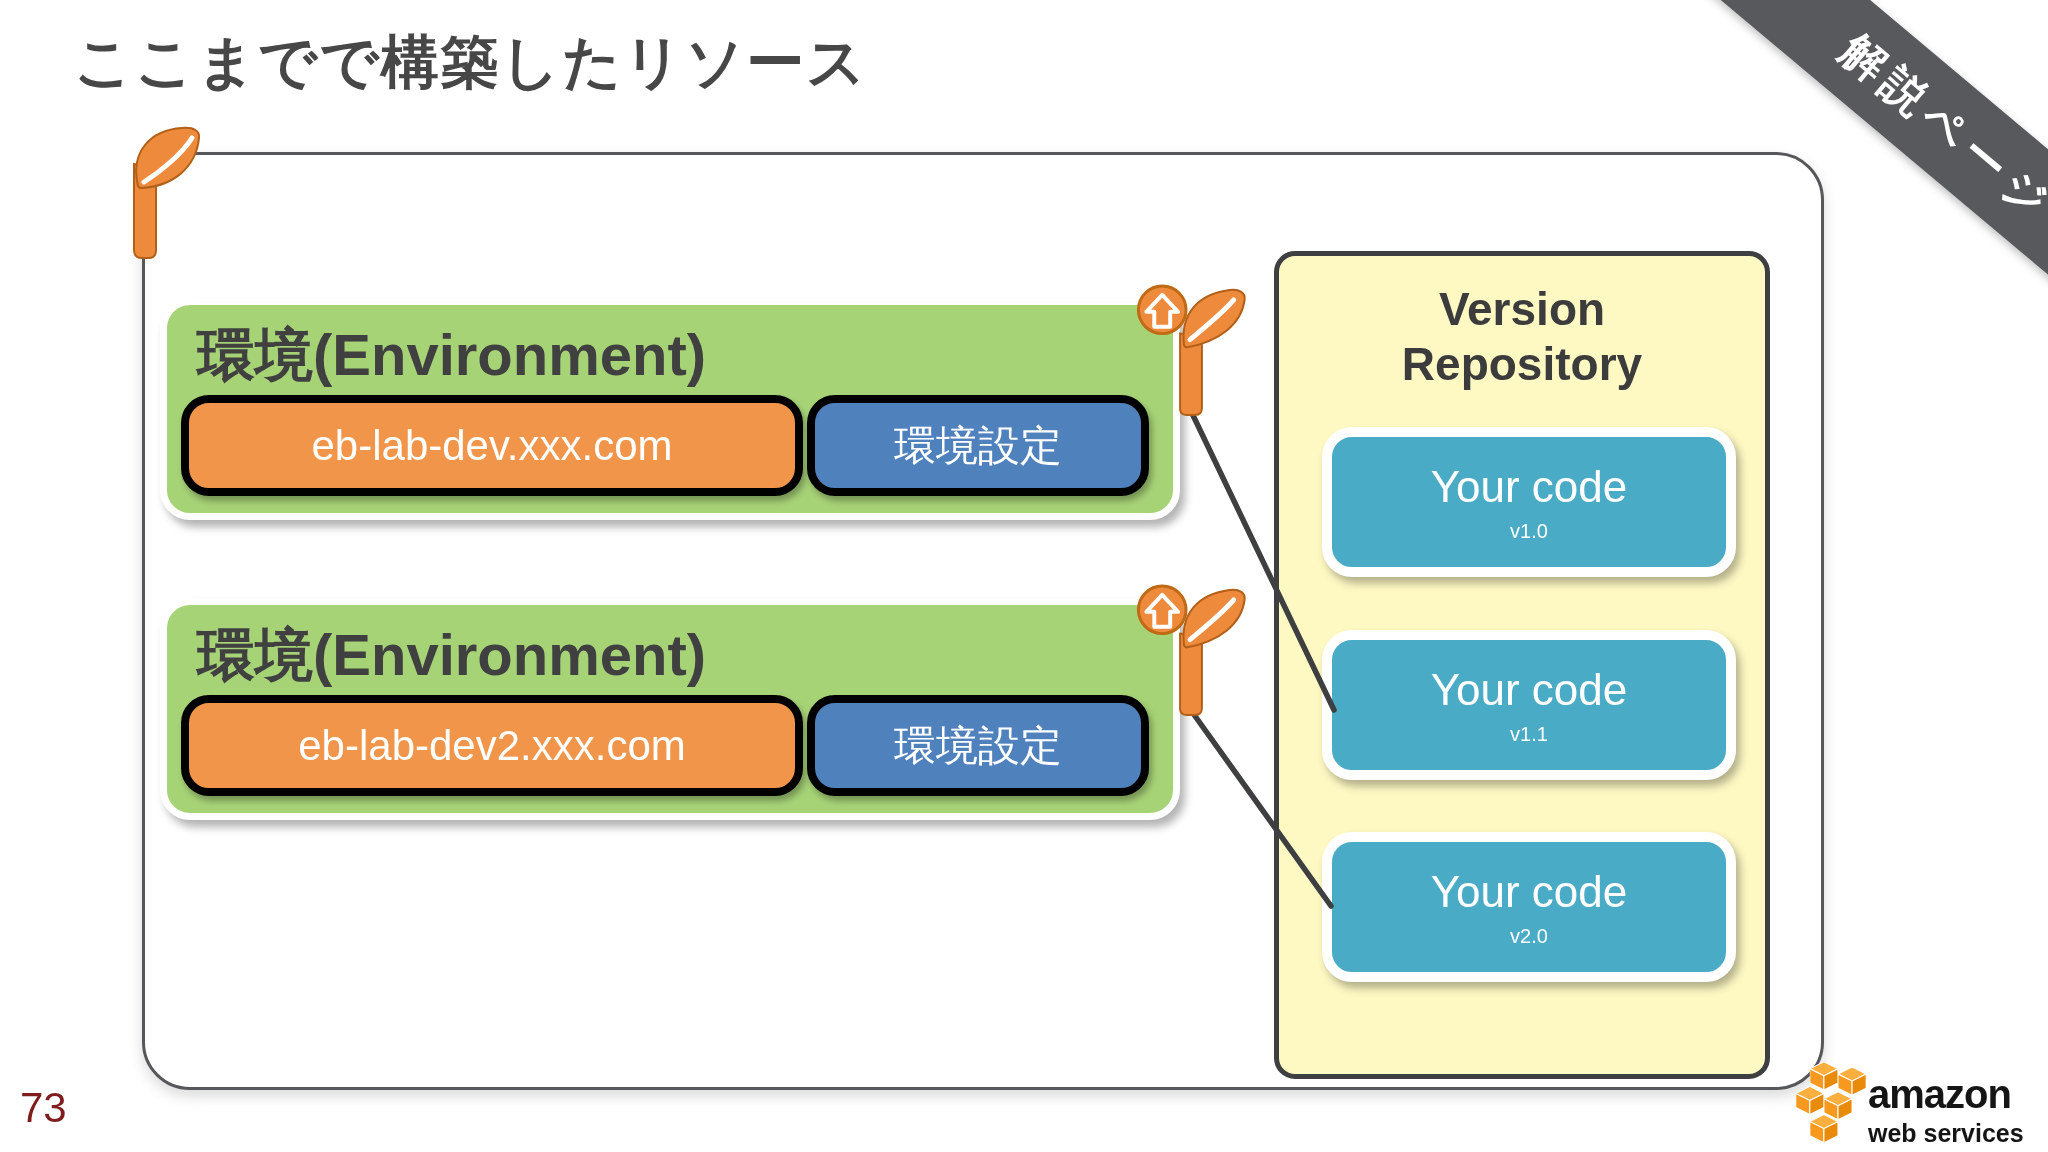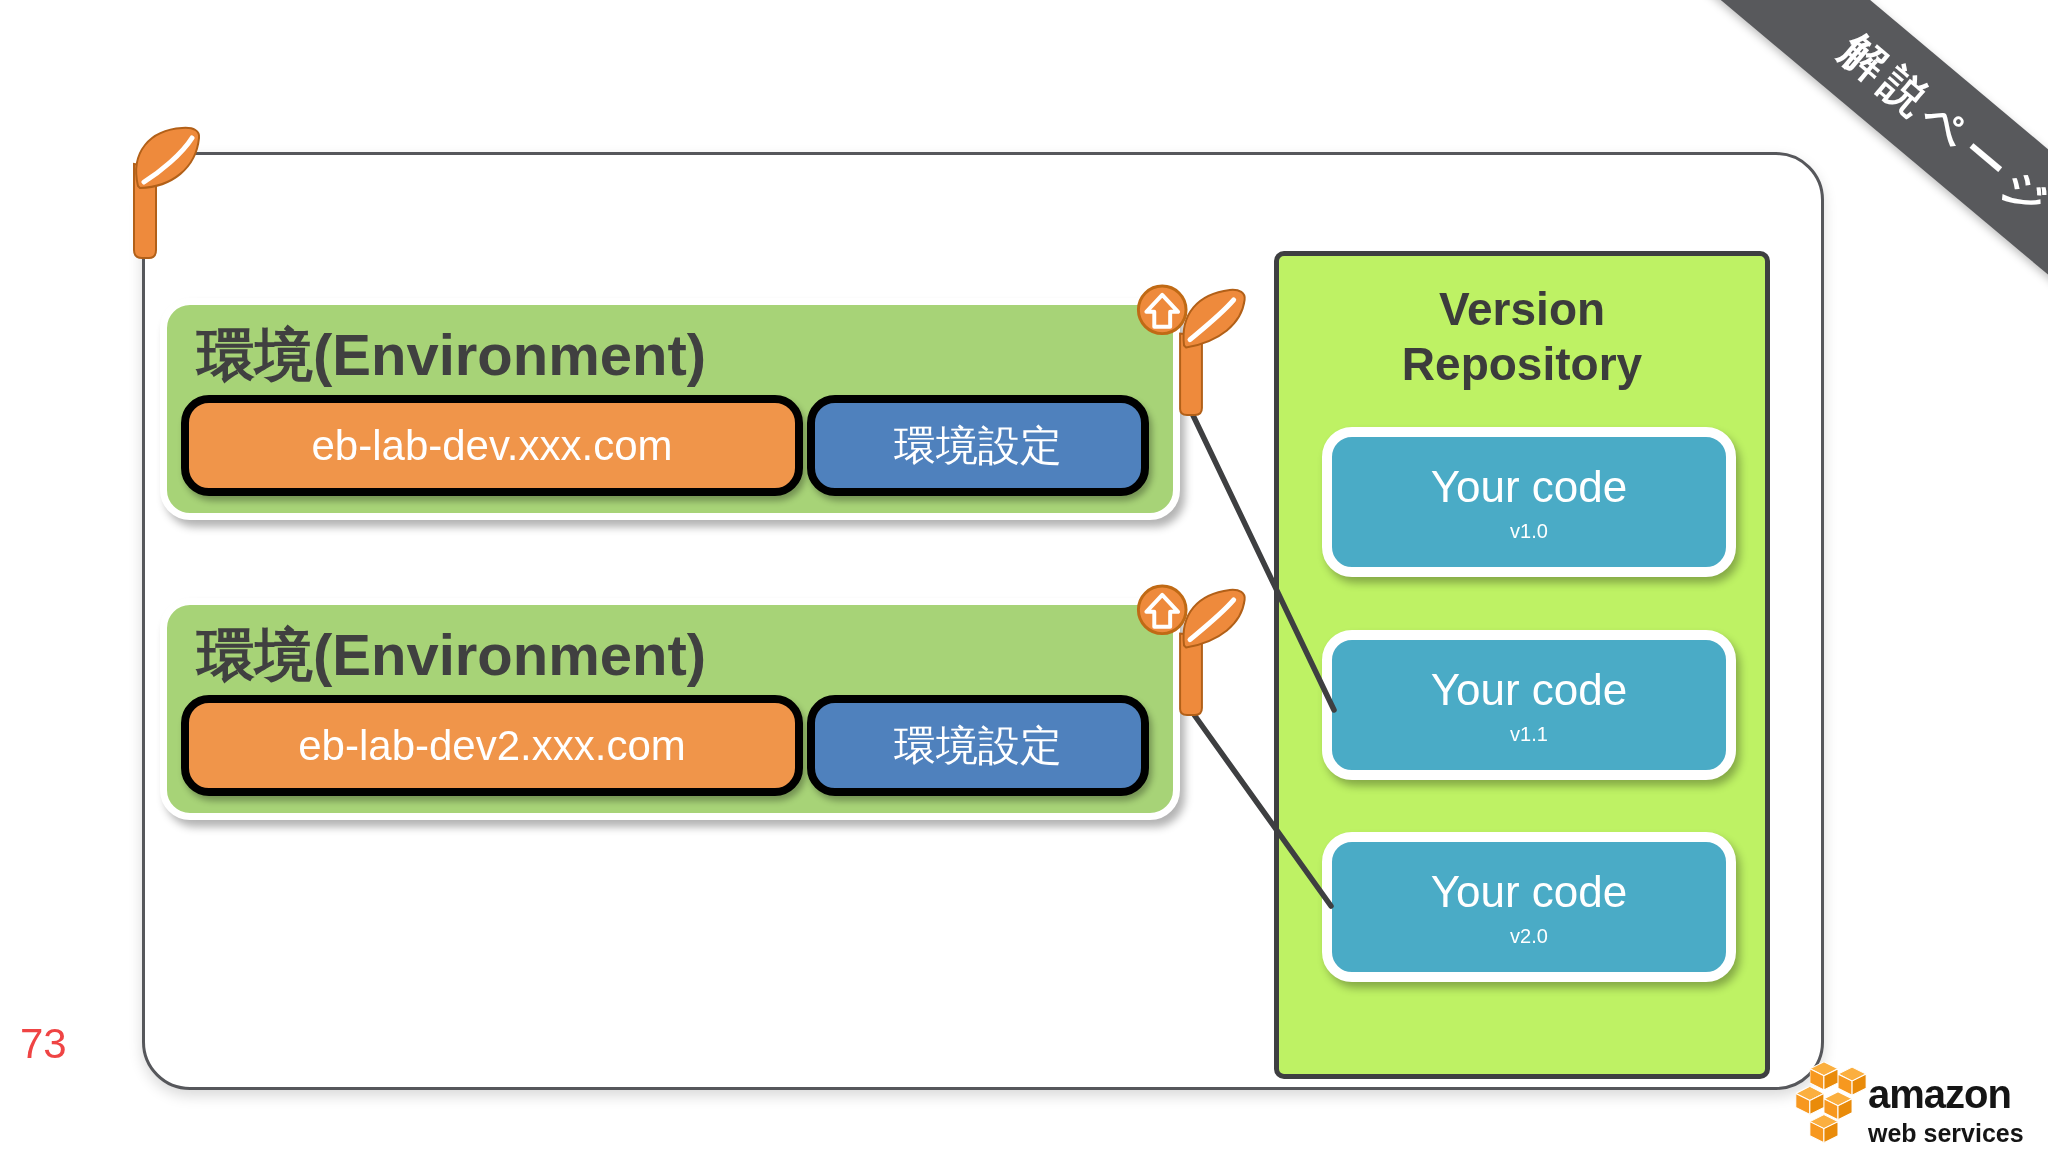--- a/index.html
+++ b/index.html
@@ -37,38 +37,38 @@
   .env-label{position:absolute; left:30px; top:12px; font-size:58px; font-weight:700;
     color:#404040; white-space:nowrap;}
   .pill{position:absolute; top:90px; height:101px; border:8px solid #000000; border-radius:28px;
     box-shadow:3px 5px 6px rgba(0,0,0,0.3); display:flex; align-items:center; justify-content:center;}
   .pill span{color:#fff; font-size:42px; white-space:nowrap;}
   .pill-orange{left:14px; width:622px; background:var(--orange);}
   .pill-blue{left:640px; width:342px; background:var(--blue);}
 
   
   .repo{position:absolute; left:1274px; top:251px; width:496px; height:828px;
-    background:#bef264; border:5px solid var(--dark); border-radius:10px; z-index:7;}
+    background:#fef9c3; border:5px solid var(--dark); border-radius:21px; z-index:7;}
   .repo-title{margin:26px auto 0 auto; max-width:310px; text-align:center; font-size:46px;
     font-weight:800; color:#3c3c3c; line-height:1.2;}
   .code-box{position:absolute; left:43px; width:414px; height:150px; background:var(--teal);
     border:10px solid #fff; border-radius:30px; box-shadow:4px 6px 8px rgba(0,0,0,0.3);
     display:flex; flex-direction:column; align-items:center; justify-content:center; z-index:8;gap:8px;}
   .code-v0{top:171px;} .code-v1{top:374px;} .code-v2{top:576px;}
   .code-name{color:#fff; font-size:44px; line-height:1.15; white-space:nowrap;}
   .code-ver{color:#fff; font-size:20px; line-height:1.1;text-align:center;}
 
   
   .connectors{position:absolute; left:0; top:0; width:2048px; height:1152px; z-index:9; pointer-events:none;}
   .leaf-big{position:absolute; left:126px; top:126px; width:76px; height:136px; z-index:10;}
   .upload-icon{position:absolute; width:112px; height:135px; z-index:10;}
   .upload-1{left:1136px; top:284px;} .upload-2{left:1136px; top:584px;}
 
   
-  .page-number{position:absolute; left:20px; top:1020px; font-size:42px; color:#ef4444;}
+  .page-number{position:absolute; left:20px; top:1084px; font-size:42px; color:#7f1d1d;}
   .aws-logo{position:absolute; left:1794px; top:1058px; display:flex; align-items:flex-start; z-index:20;}
   .aws-cubes{width:88px; height:92px; flex:0 0 auto;}
   .aws-text{margin-left:-14px; padding-top:16px;}
   .aws-brand{font-size:40px; font-weight:800; color:#151515; letter-spacing:-1px; line-height:1;}
   .aws-sub{font-size:25px; font-weight:700; color:#151515; letter-spacing:0; line-height:1; margin-top:7px;}
 </style>
 </head>
 <body>
 
 <svg width="0" height="0" style="position:absolute" aria-hidden="true">
@@ -88,20 +88,21 @@
     <symbol id="aws-cube" viewBox="0 0 32 32">
       <path d="M16,0 L32,8 L16,16 L0,8 Z" fill="#fbaf3f" stroke="#fff" stroke-width="1.2"></path>
       <path d="M0,8 L16,16 L16,32 L0,24 Z" fill="#f7981f" stroke="#fff" stroke-width="1.2"></path>
       <path d="M32,8 L16,16 L16,32 L32,24 Z" fill="#e98b0a" stroke="#fff" stroke-width="1.2"></path>
     </symbol>
   </defs>
 </svg>
 
 <div class="slide">
 
+  <h1 class="slide-title">ここまでで構築したリソース</h1>
 
   <div class="ribbon">
     <span>解説ページ</span>
   </div>
 
   <div class="app-container"></div>
 
 
   <svg class="leaf-big" viewBox="0 0 76 136">
     <use href="#eb-leaf"></use>

